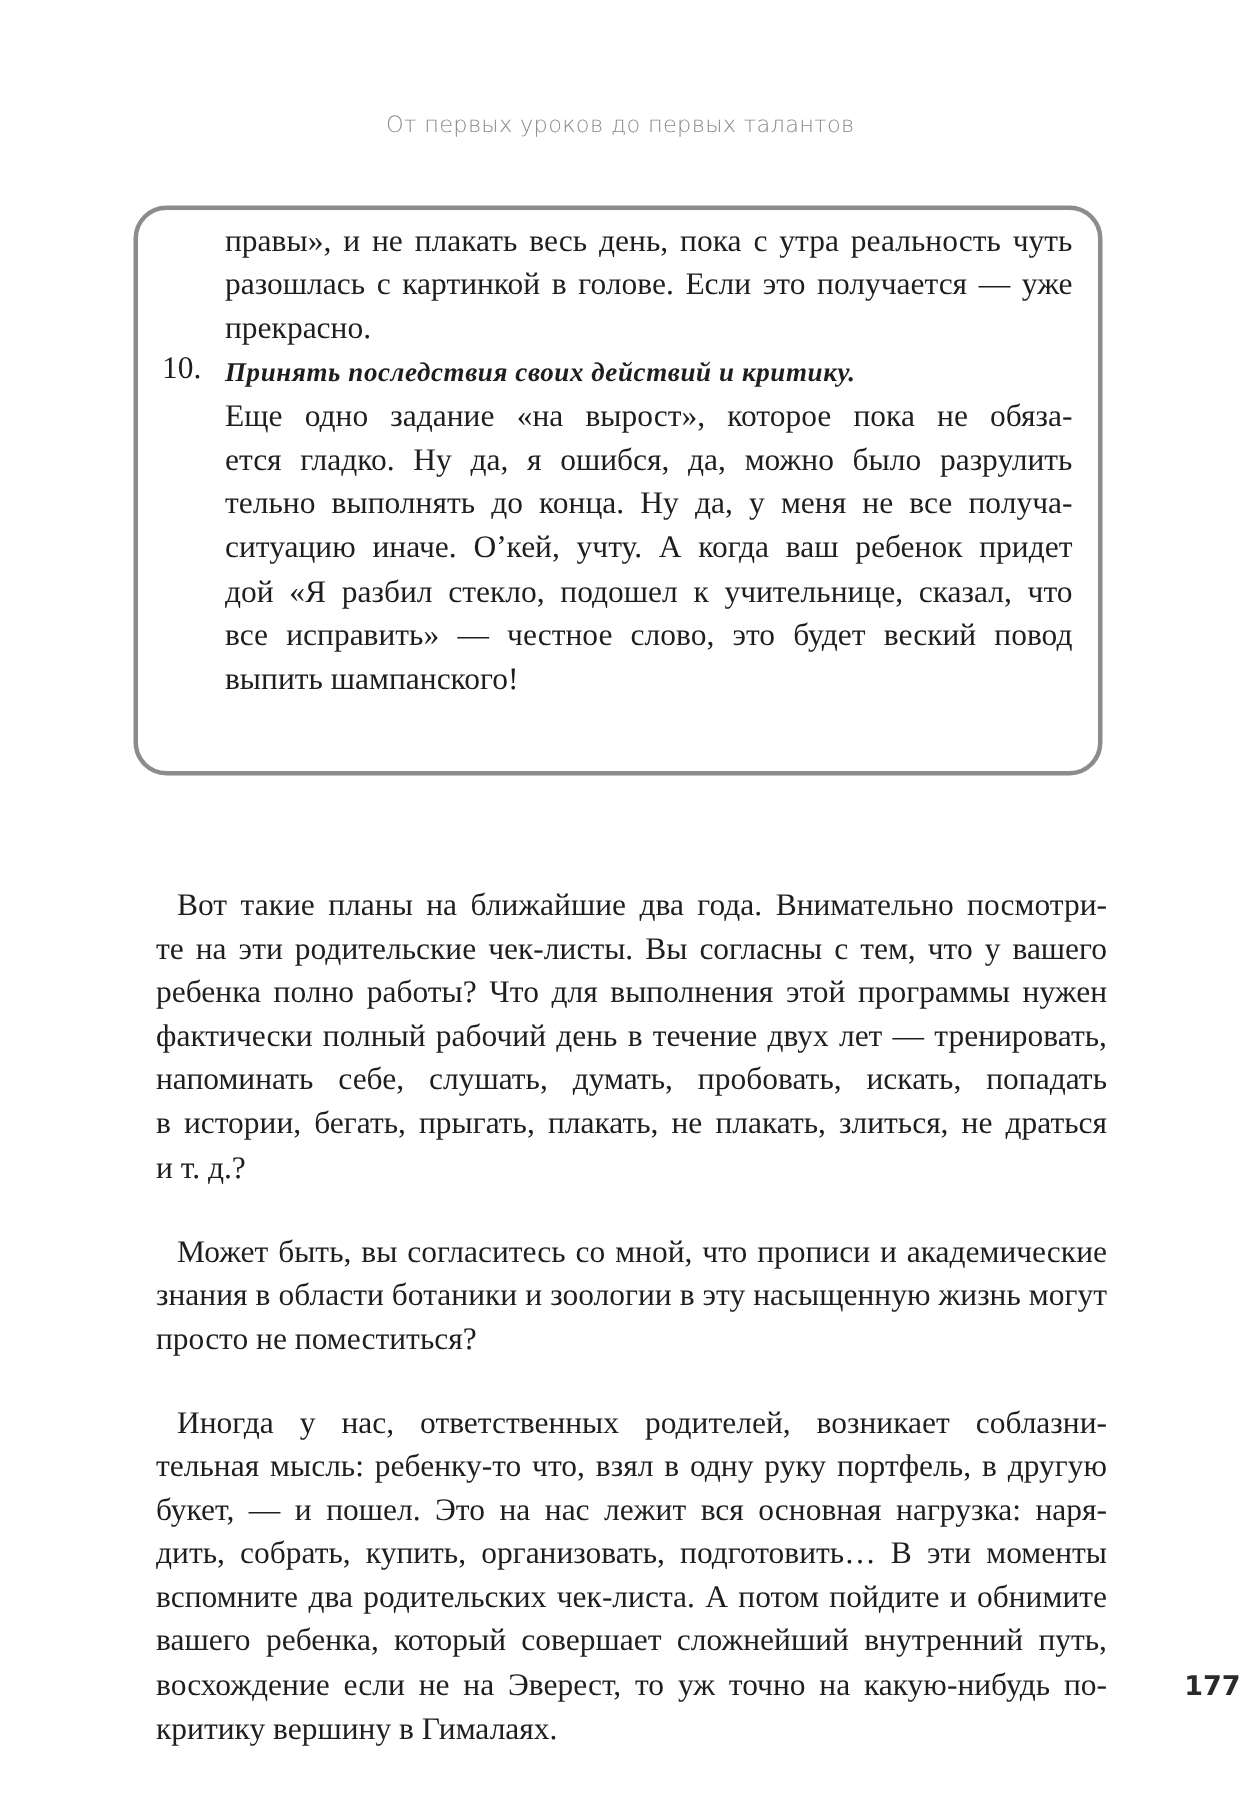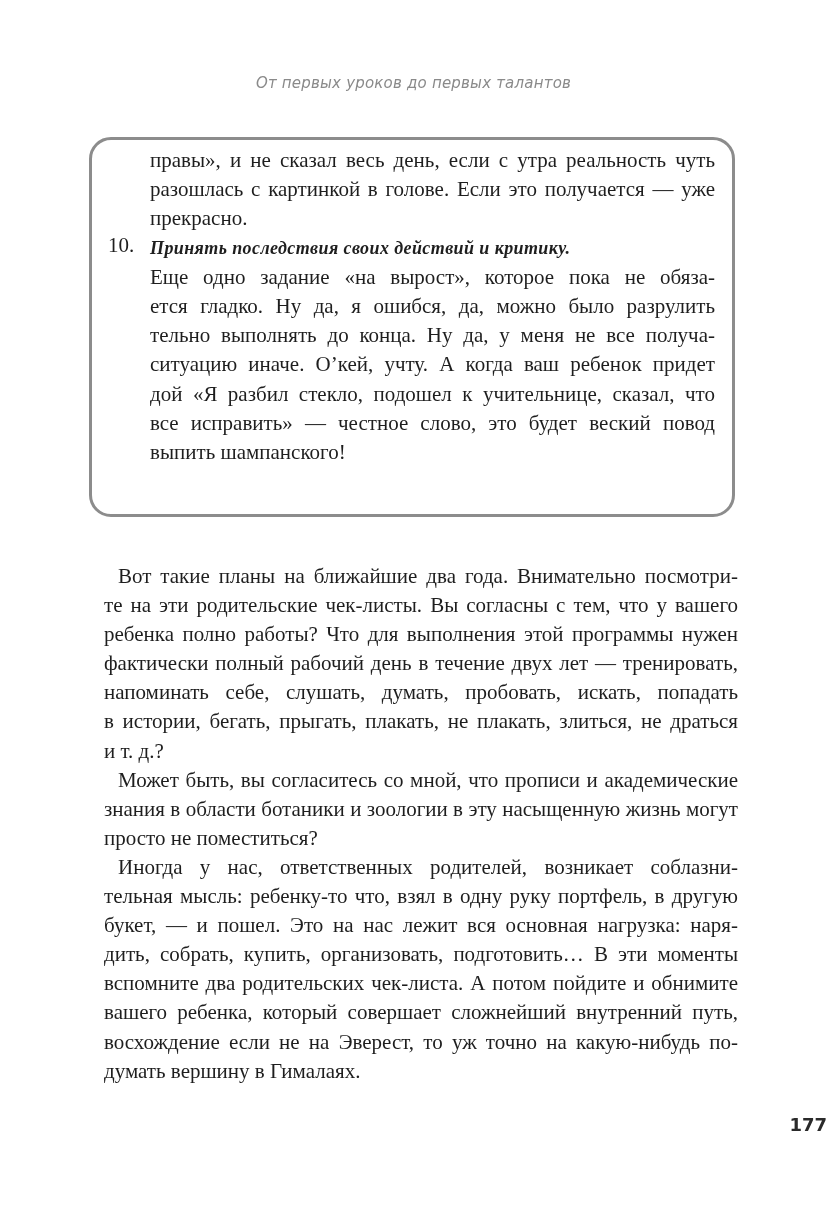--- a/index.html
+++ b/index.html
@@ -1,43 +1,43 @@
 <!DOCTYPE html>
 <html><head>
 <meta charset="utf-8">
 <style>
   html, body { margin:0; padding:0; background:#ffffff; }
   body { width:827px; height:1211px; position:relative; overflow:hidden;
          font-family:"Liberation Serif", "DejaVu Serif", serif; color:#1e1e1e; }
   .running-head { position:absolute; top:74px; left:0; width:827px; text-align:center;
-         font-family:"DejaVu Sans", sans-serif; font-size:15px; color:#8a8a8a; letter-spacing:0.2px; font-weight:300;font-style:italic; }
+         font-family:"DejaVu Sans", sans-serif; font-size:15px; color:#8a8a8a; letter-spacing:0.2px; font-weight:300; }
   .box { position:absolute; left:89px; top:137px; width:646px; height:380px;
          border:3px solid #8c8c8c; border-radius:22px; box-sizing:border-box; }
   .box-text { position:absolute; left:150px; top:146px; width:565px;
          font-size:21px; line-height:29.2px; }
   .line { display:block; white-space:nowrap; text-align:justify; text-align-last:justify; }
   .line.last { text-align-last:left; }
   .item-num { position:absolute; left:108px; font-size:21px; }
   .item-title { font-family:Liberation Serif, serif; font-style:italic; font-weight:bold;
          font-size:18px; letter-spacing:0.4px; }
   .body-text { position:absolute; left:111px; top:562px; width:627px;
          font-size:21px; line-height:29.1px; }
-  .indent { padding-left:7px; }
+  .indent { padding-left:7px;margin-top:27px; }
   .page-num { position:absolute; top:1114px; left:0; width:827px; text-align:right;
          font-family:"DejaVu Sans", sans-serif; font-weight:bold; font-size:18px; color:#2a2a2a; }
 </style>
 </head>
 <body>
 
 <div class="running-head">От первых уроков до первых талантов</div>
 
 <div class="box"></div>
 
 <div class="box-text">
-  <span class="line">правы», и не сказал весь день, если с утра реальность чуть</span>
+  <span class="line">правы», и не плакать весь день, пока с утра реальность чуть</span>
   <span class="line">разошлась с картинкой в голове. Если это получается — уже</span>
   <span class="line last">прекрасно.</span>
   <span class="line last item-title">Принять последствия своих действий и критику.</span>
   <span class="line">Еще одно задание «на вырост», которое пока не обяза-</span>
   <span class="line">ется гладко. Ну да, я ошибся, да, можно было разрулить</span>
   <span class="line">тельно выполнять до конца. Ну да, у меня не все получа-</span>
   <span class="line">ситуацию иначе. О’кей, учту. А когда ваш ребенок придет</span>
   <span class="line">дой «Я разбил стекло, подошел к учительнице, сказал, что</span>
   <span class="line">все исправить» — честное слово, это будет веский повод</span>
   <span class="line last">выпить шампанского!</span>
@@ -55,16 +55,16 @@
   <span class="line indent">Может быть, вы согласитесь со мной, что прописи и академические</span>
   <span class="line" style="margin-left:-7px;width:634px">знания в области ботаники и зоологии в эту насыщенную жизнь могут</span>
   <span class="line last" style="margin-left:-7px">просто не поместиться?</span>
   <span class="line indent">Иногда у нас, ответственных родителей, возникает соблазни-</span>
   <span class="line" style="margin-left:-7px;width:634px">тельная мысль: ребенку-то что, взял в одну руку портфель, в другую</span>
   <span class="line" style="margin-left:-7px;width:634px">букет, — и пошел. Это на нас лежит вся основная нагрузка: наря-</span>
   <span class="line" style="margin-left:-7px;width:634px">дить, собрать, купить, организовать, подготовить… В эти моменты</span>
   <span class="line" style="margin-left:-7px;width:634px">вспомните два родительских чек-листа. А потом пойдите и обнимите</span>
   <span class="line" style="margin-left:-7px;width:634px">вашего ребенка, который совершает сложнейший внутренний путь,</span>
   <span class="line" style="margin-left:-7px;width:634px">восхождение если не на Эверест, то уж точно на какую-нибудь по-</span>
-  <span class="line last" style="margin-left:-7px">думать вершину в Гималаях.</span>
+  <span class="line last" style="margin-left:-7px">критику вершину в Гималаях.</span>
 </div>
 
 <div class="page-num">177</div>
 
 </body></html>

